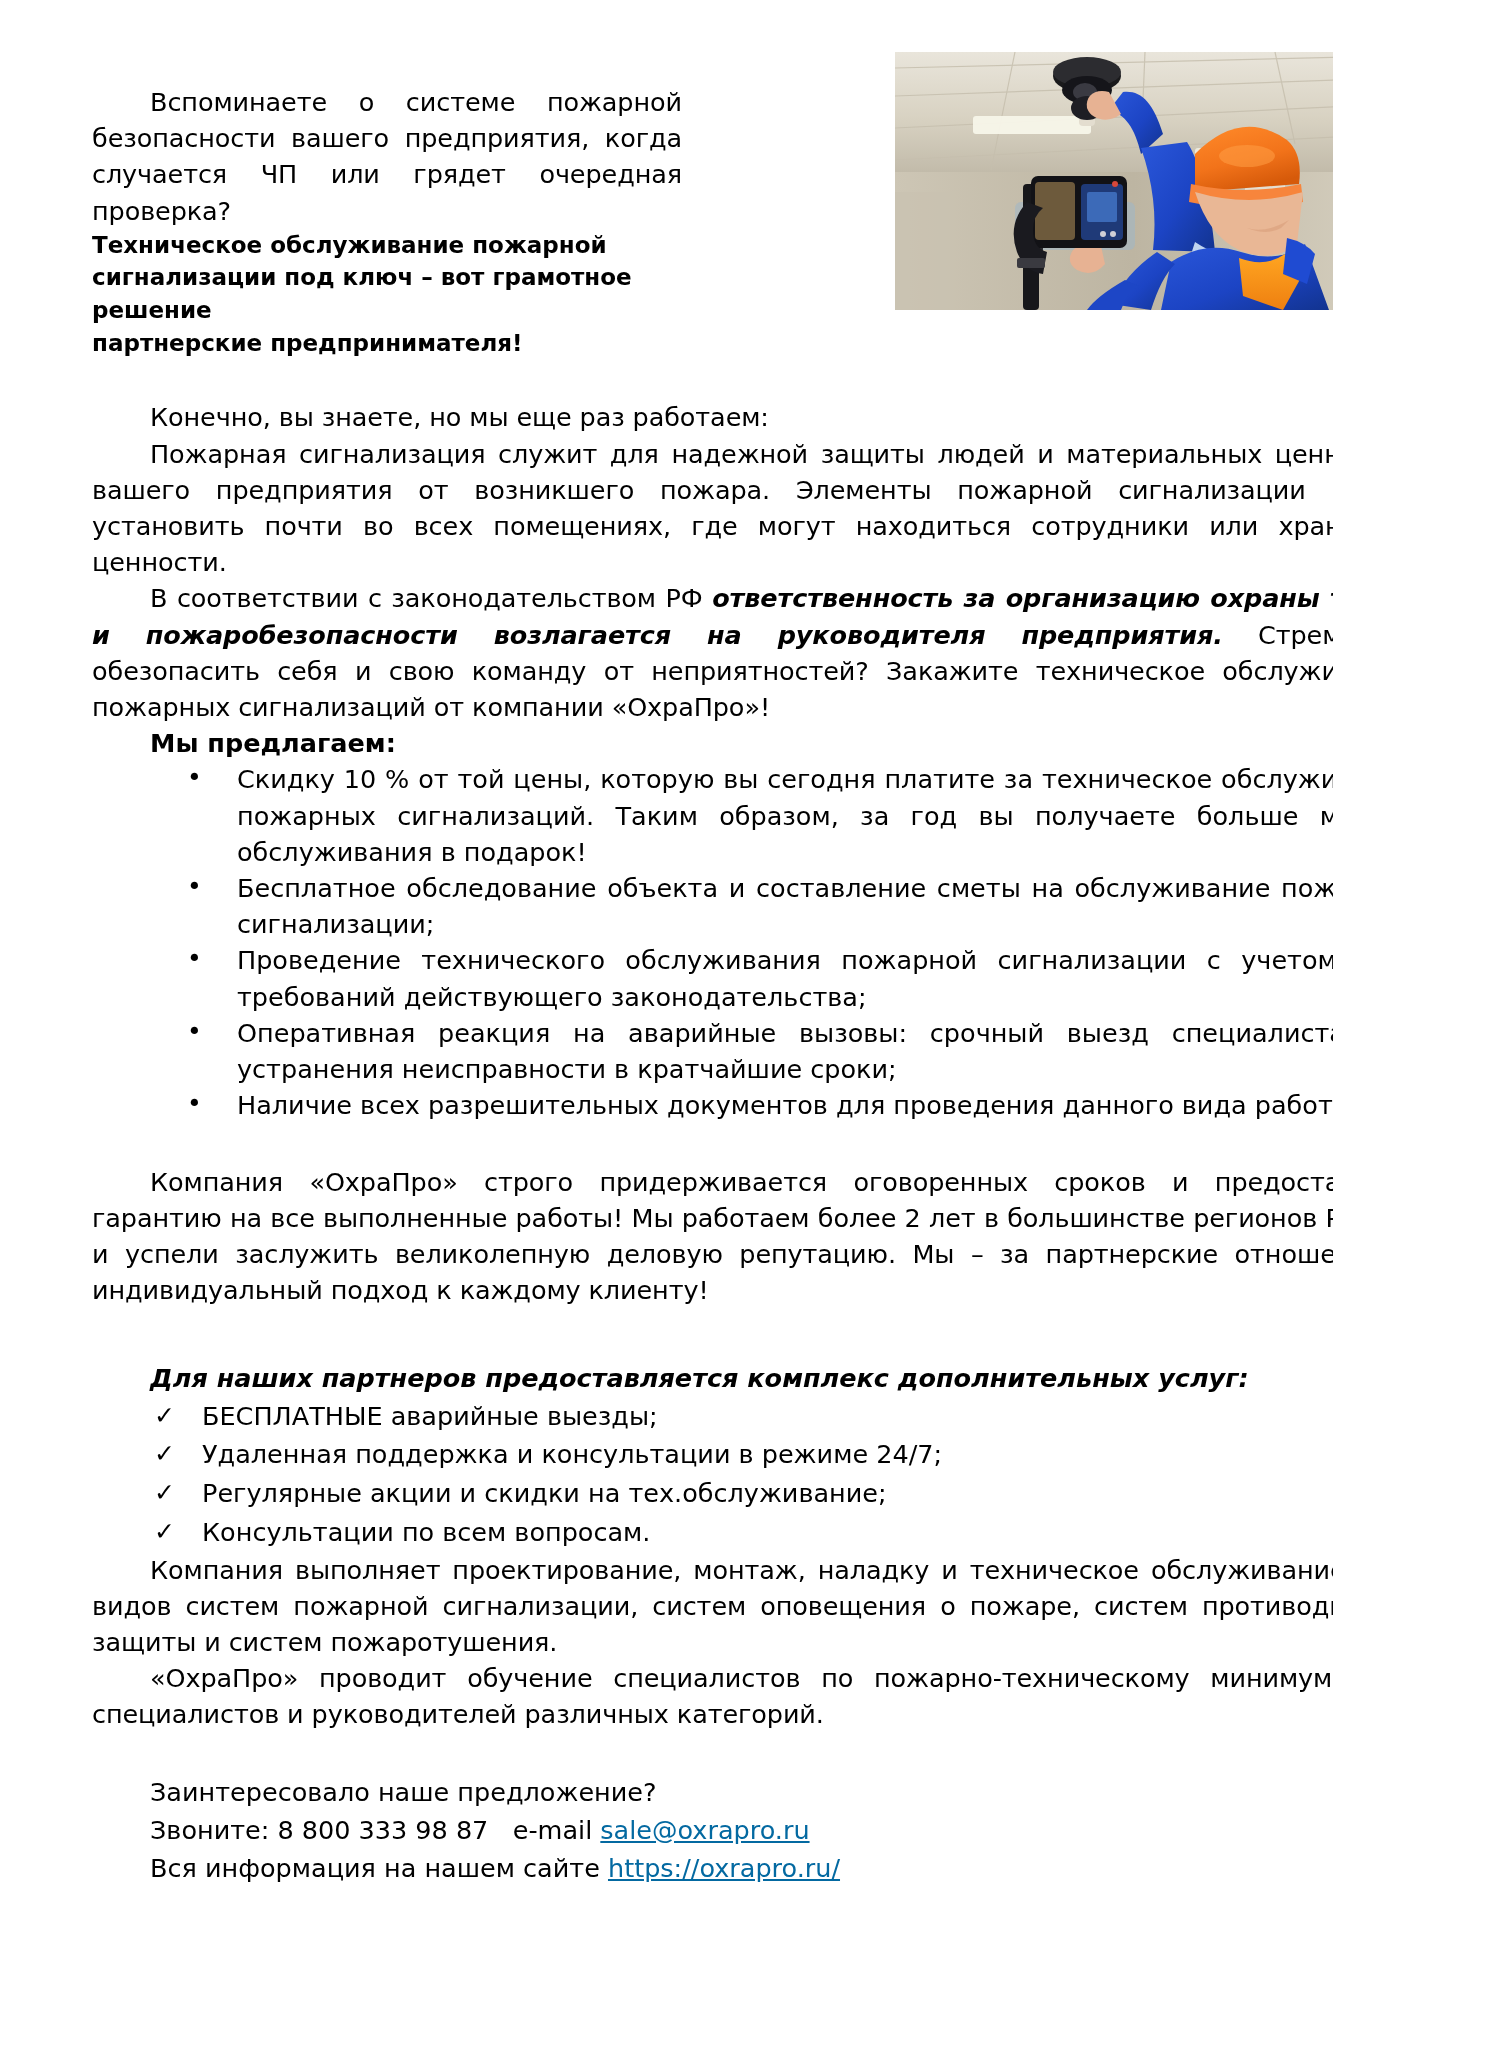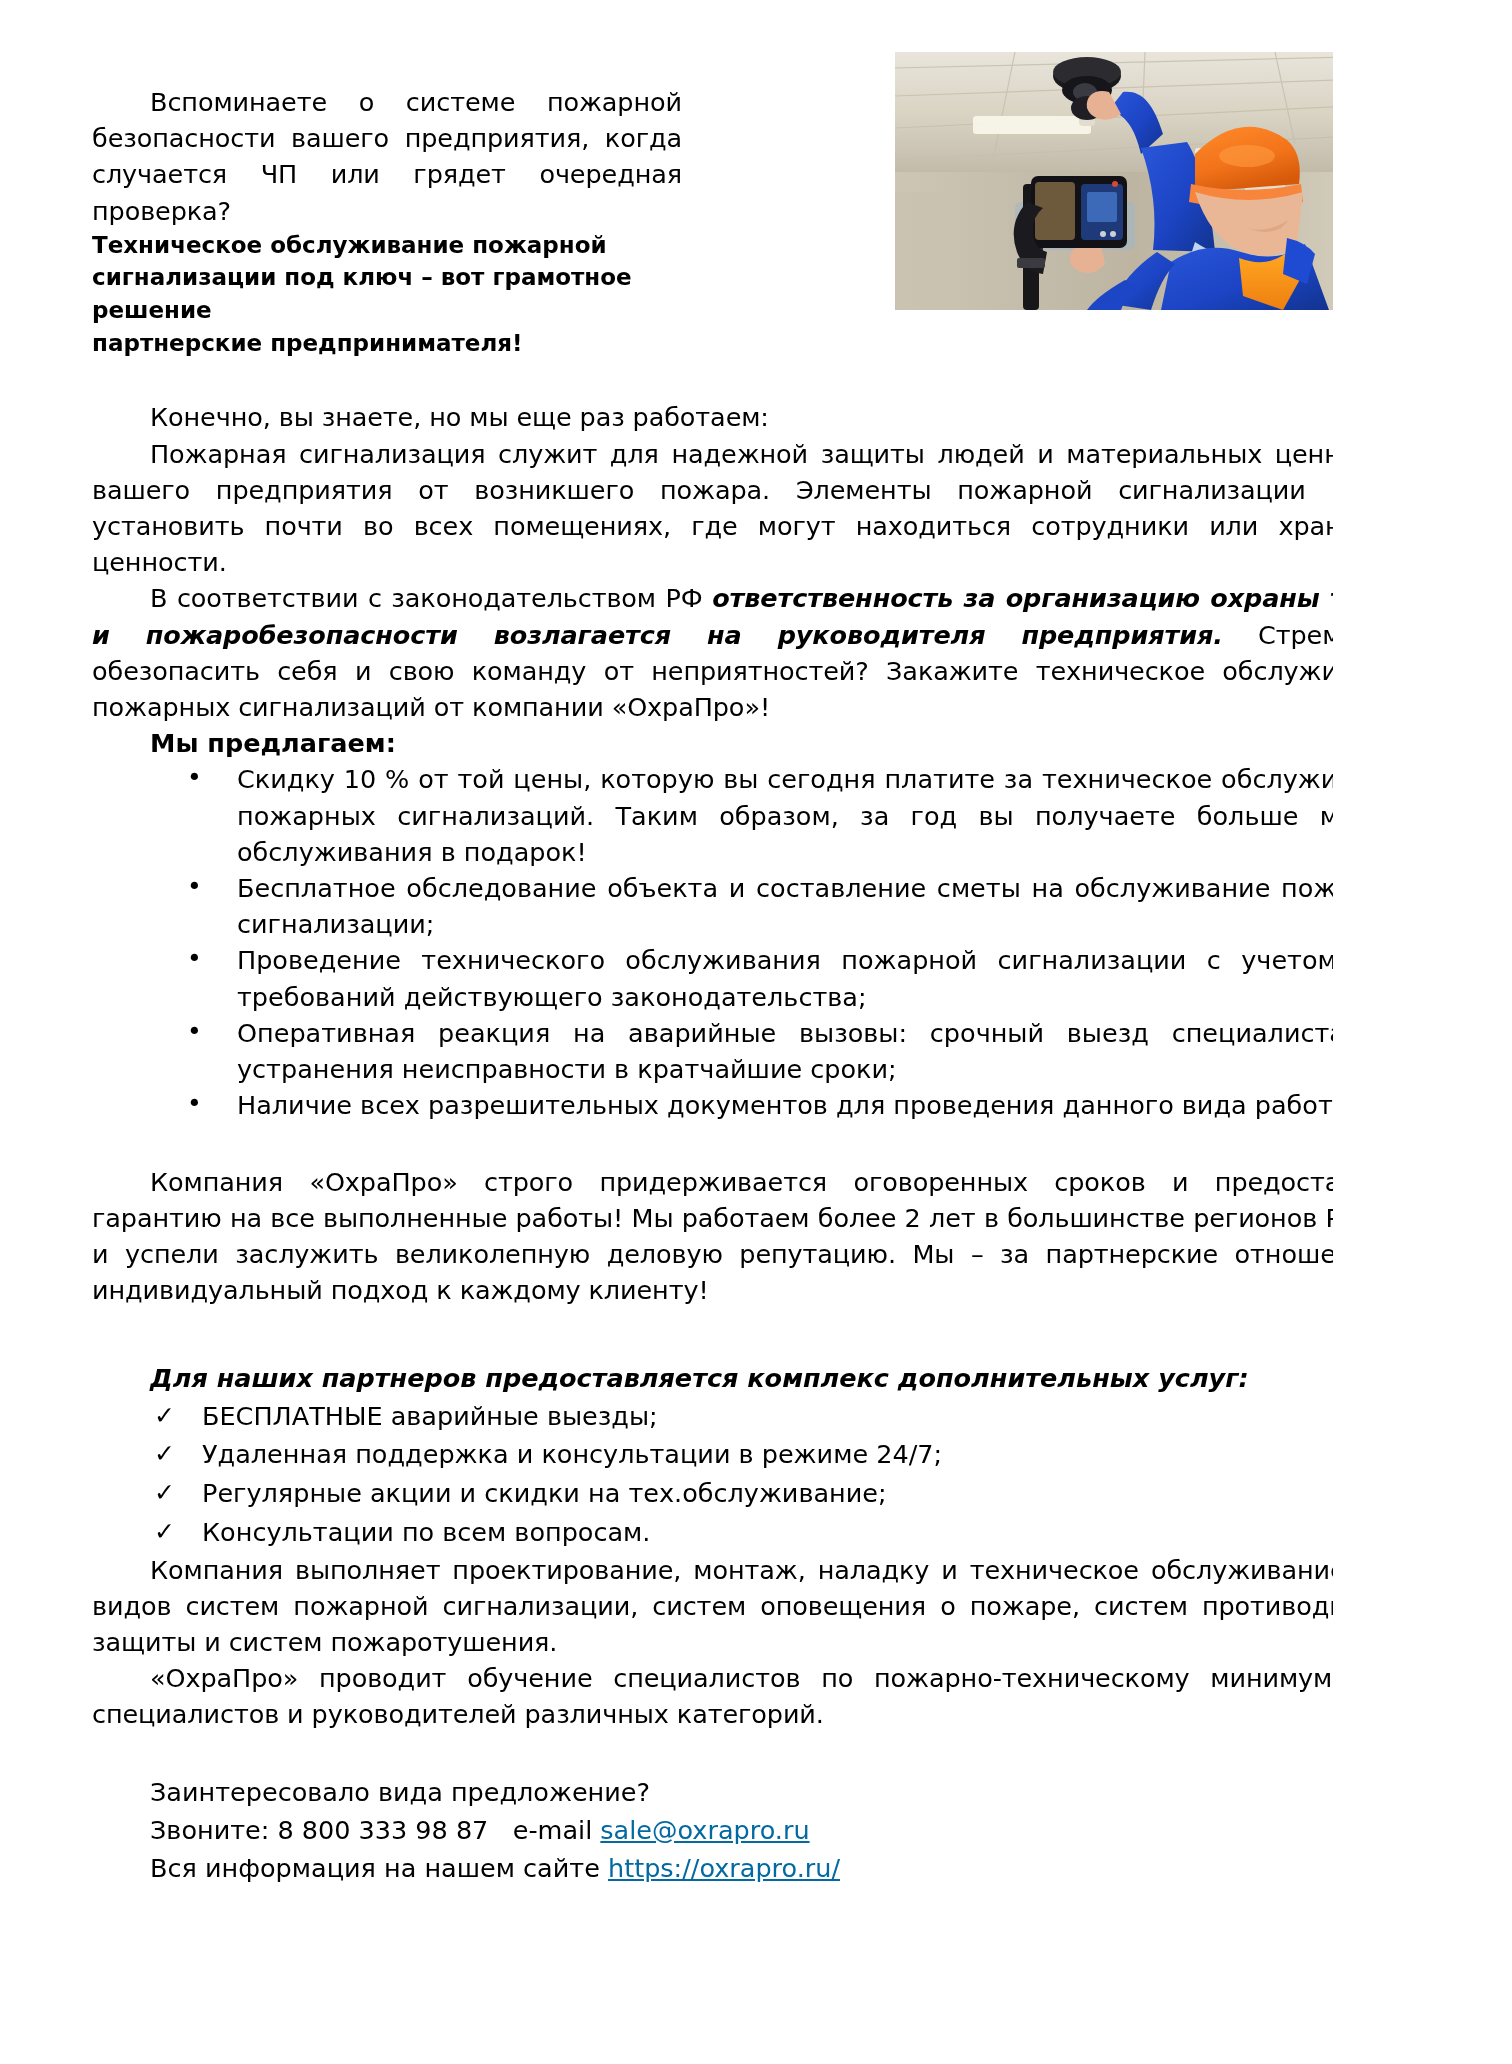--- a/index.html
+++ b/index.html
@@ -259,19 +259,19 @@
       <li>Консультации по всем вопросам.</li>
     </ul>
 
     <p class="indent">Компания выполняет проектирование, монтаж, наладку и техническое обслуживание всех видов систем пожарной сигнализации, систем оповещения о пожаре, систем противодымной защиты и систем пожаротушения.</p>
 
     <p class="indent">«ОхраПро» проводит обучение специалистов по пожарно-техническому минимуму для специалистов и руководителей различных категорий.</p>
 
     <div class="gap-lg"></div>
 
     <div class="contact">
-      <div>Заинтересовало вида предложение?</div>
+      <div>Заинтересовало наше предложение?</div>
       <div><span class="nowrap">Звоните: 8 800 333 98 87</span>&nbsp;&nbsp;&nbsp;<span>e-mail</span> <a class="link" href="#">sale@oxrapro.ru</a></div>
       <div><span>Вся информация на нашем сайте</span> <a class="link" href="#">https://oxrapro.ru/</a></div>
     </div>
 
   </div>
 </div>
 
 </body></html>

